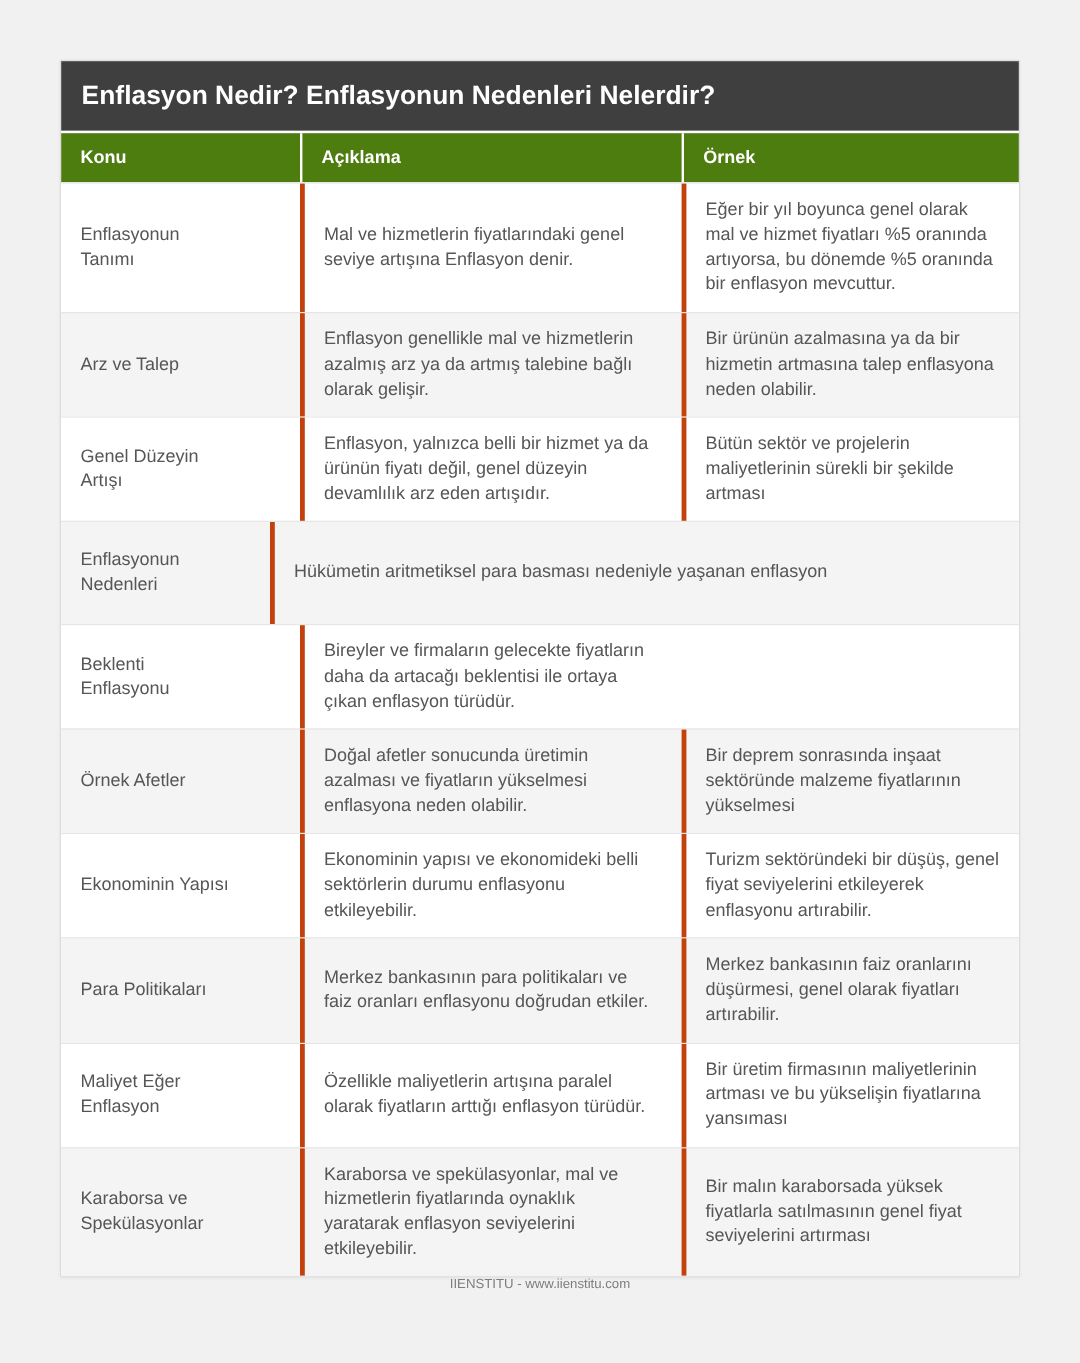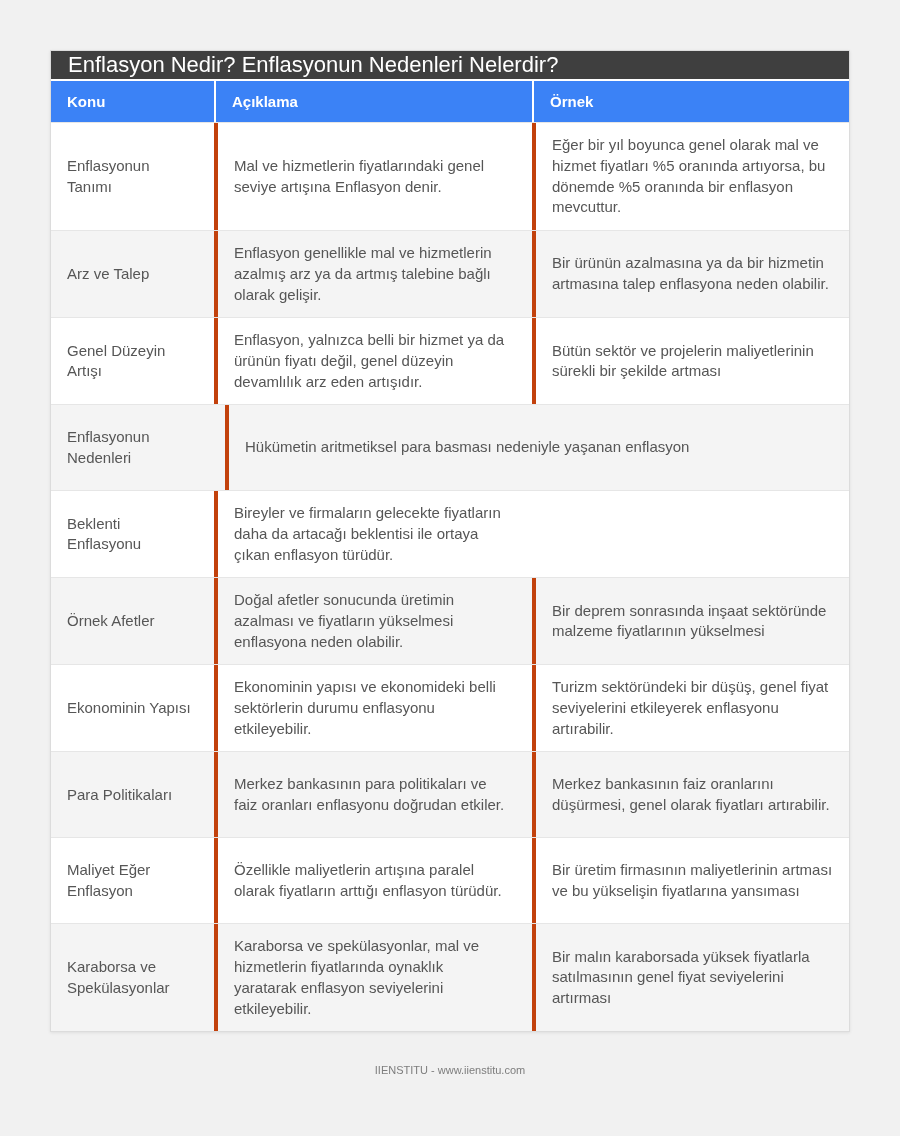--- a/index.html
+++ b/index.html
@@ -22,41 +22,41 @@
     width: 800px;
     background: #ffffff;
     border: 1px solid #dcdcdc;
     box-shadow: 0 1px 3px rgba(0,0,0,0.08);
     box-sizing: border-box;
   }
   .title-bar {
     background: #3f3f3f;
     color: #ffffff;
     font-size: 22px;
-    font-weight: normal;
-    padding: 1px 17px;
+    font-weight: bold;
+    padding: 16px 17px;
     line-height: 1.2;
   }
   .gap { height: 2px; background: #ffffff; }
   .hdr-row {
     display: flex;
-    background: #3b82f6;
+    background: #4d7c0f;
     color: #ffffff;
   }
   .hdr-cell {
     font-size: 15px;
     font-weight: bold;
     padding: 12px 16px;
     box-sizing: border-box;
     display: flex;
     align-items: center;
   }
   .hdr-cell + .hdr-cell { border-left: 2px solid #ffffff; }
   .c1 { width: 163px; flex: 0 0 163px; }
-  .c2 { width: 307px; flex: 0 0 307px; }
+  .c2 { width: 307px; flex: 0 0 307px; margin-left: 36px; }
   .c3 { flex: 1 1 auto; margin-left: 11px; }
   .row {
     display: flex;
     border-top: 1px solid #e6e6e6;
     background: #ffffff;
   }
   .row.alt { background: #f4f4f4; }
   .cell {
     font-size: 15px;
     color: #565656;

